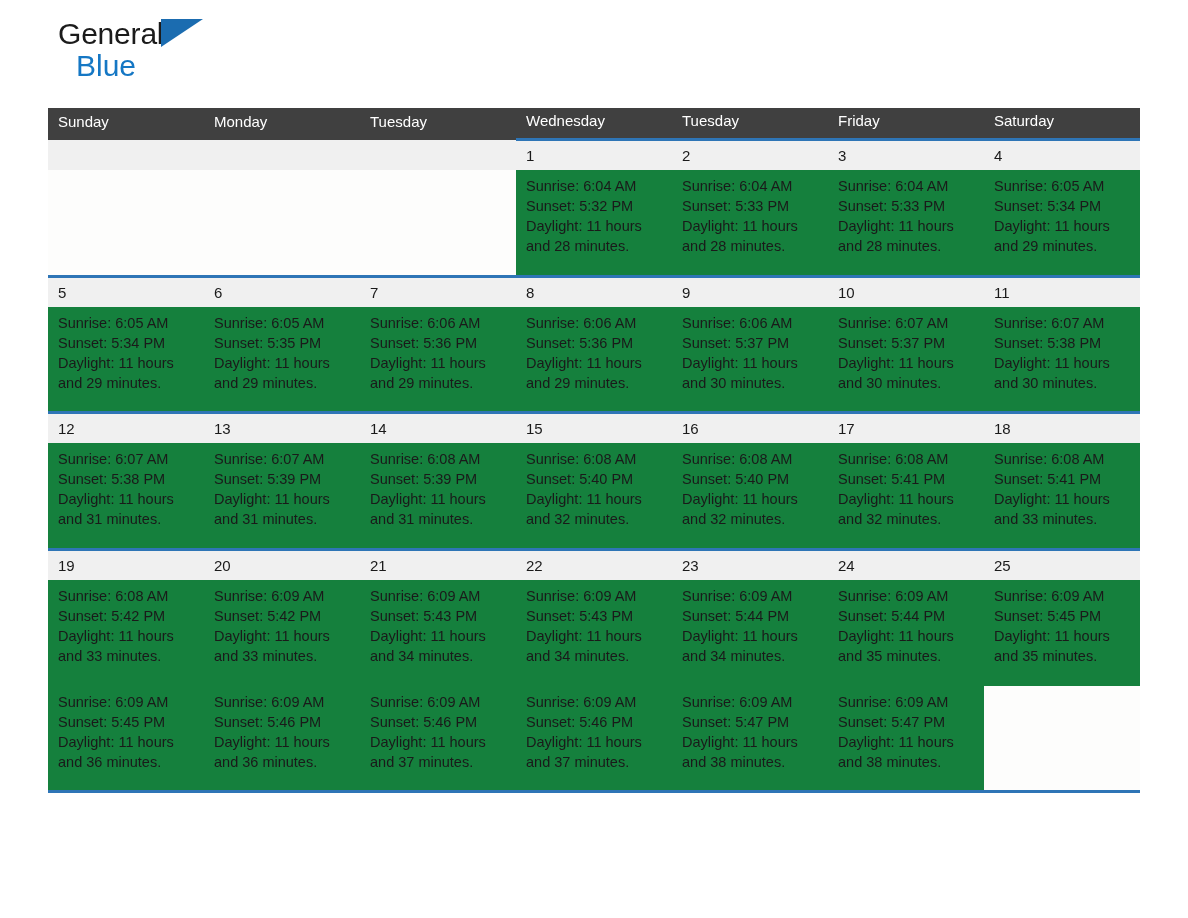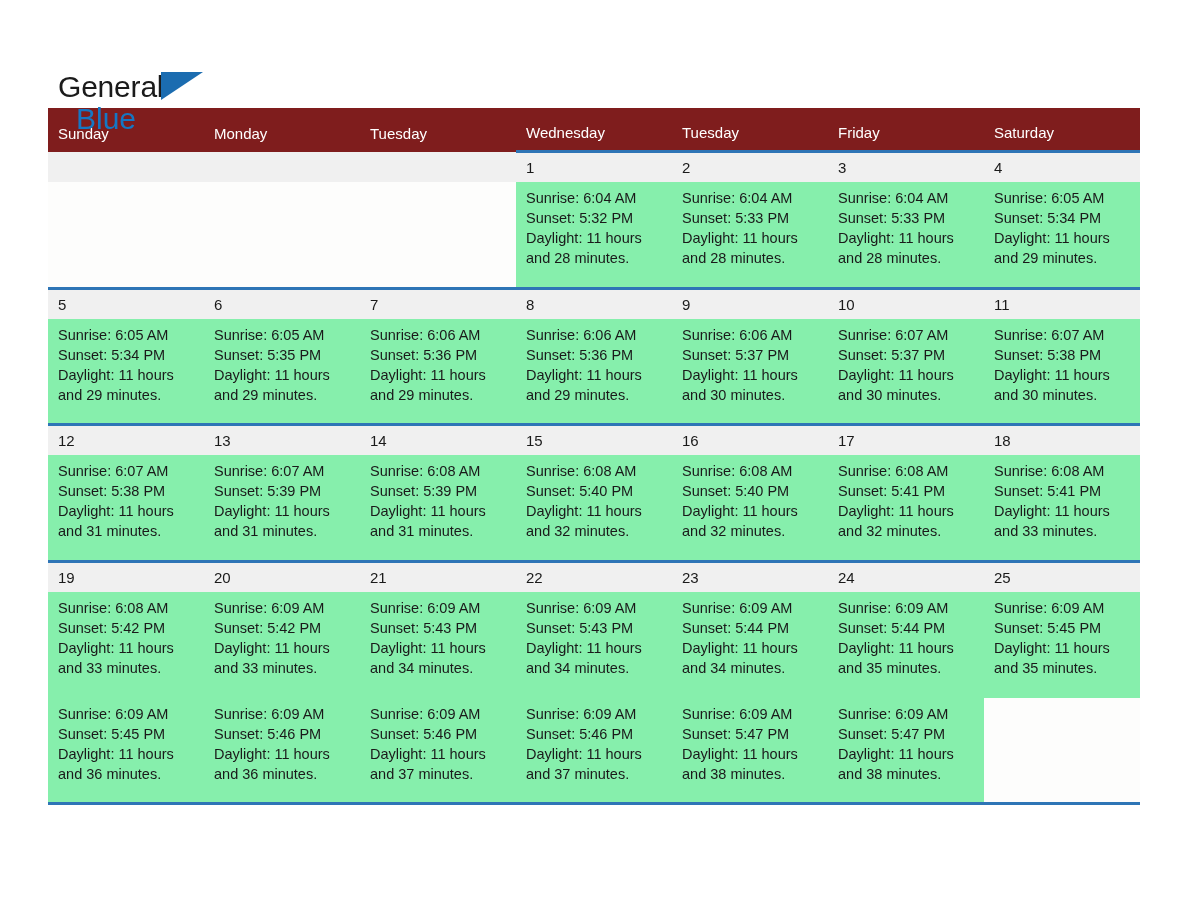--- a/index.html
+++ b/index.html
@@ -20,21 +20,21 @@
     height: 918px;
     box-sizing: border-box;
     padding: 0 48px;
   }
 
   
   .header {
     display: flex;
     justify-content: space-between;
     align-items: flex-start;
-    padding-top: 72px;
+    padding-top: 19px;
     height: 92px;
     box-sizing: border-box;
   }
   .brand {
     position: relative;
     width: 190px;
     height: 70px;
     padding-left: 10px;
     box-sizing: border-box;
   }
@@ -87,26 +87,26 @@
   
   .calendar {
     width: 1092px;
     border-collapse: collapse;
     table-layout: fixed;
     margin-top: 16px;
   }
   .calendar col { width: 14.2857%; }
 
   .calendar thead th {
-    background: #7f1d1d;
+    background: #404040;
     color: #ffffff;
     font-size: 15px;
     font-weight: normal;
     text-align: left;
-    padding: 16px 0 9px 10px;
+    padding: 4px 0 9px 10px;
     height: 30px;
     box-sizing: border-box;
   }
 
   .daynum-cell {
     background: #f0f0f0;
     border-top: 3px solid #2e75b6;
     font-size: 15px;
     color: #1a1a1a;
     text-align: left;
@@ -117,21 +117,21 @@
   }
   .daynum-cell.empty {
     border-top: none;
   }
   tr.week-first .daynum-cell.empty {
     border-top: none;
     background: #f0f0f0;
   }
 
   .info-cell {
-    background: #86efac;
+    background: #15803d;
     vertical-align: top;
     padding: 6px 12px 12px 10px;
     font-size: 14.5px;
     line-height: 20px;
     color: #1a1a1a;
     height: 106px;
     box-sizing: border-box;
   }
   .info-cell.empty { background: #fdfdfc; }
   .info-line { display: block; white-space: nowrap; }

